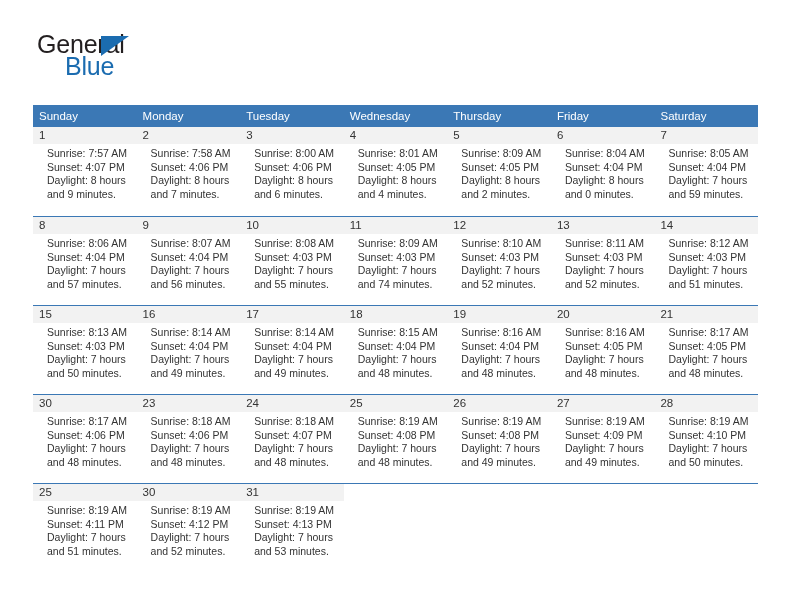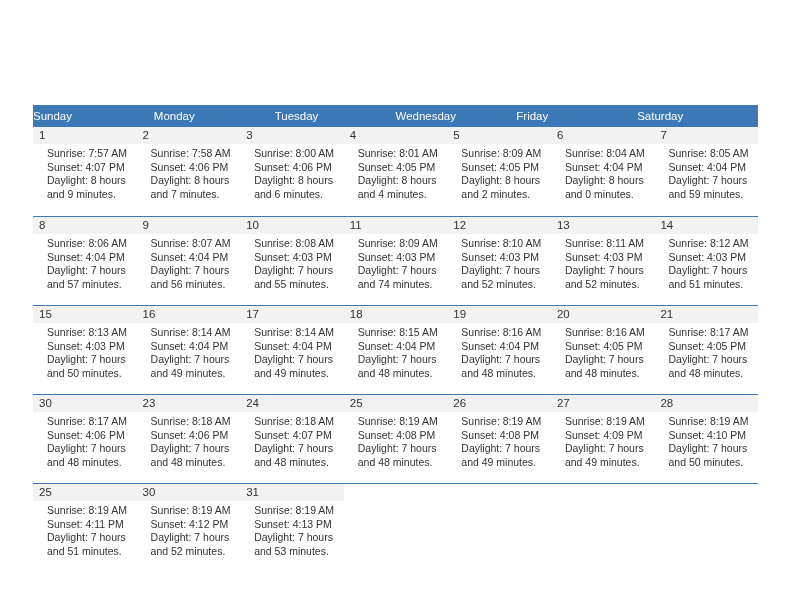--- a/index.html
+++ b/index.html
@@ -94,20 +94,21 @@
   .weekday-row {
     display: flex;
     background: #3b78b5;
     height: 22px;
   }
   .weekday {
     flex: 1 1 0;
     color: #ffffff;
     font-size: 11.5px;
     line-height: 22px;
+    padding-left: 6px;
     box-sizing: border-box;
     overflow: hidden;
     white-space: nowrap;
   }
   .week-row {
     display: flex;
     border-top: 1px solid #3b78b5;
     height: 89px;
     box-sizing: border-box;
   }
@@ -145,30 +146,36 @@
     white-space: nowrap;
   }
 </style>
 </head>
 <body>
 
 <div class="page">
 
   <div class="header">
 
+    <div class="logo">
+      <span class="logo-general">General</span>
+      <span class="logo-triangle"></span>
+      <span class="logo-blue">Blue</span>
+    </div>
 
 
   </div>
 
   <div class="calendar">
     <div class="weekday-row" id="weekday-row">
         <div class="weekday">Sunday</div>
         <div class="weekday">Monday</div>
         <div class="weekday">Tuesday</div>
         <div class="weekday">Wednesday</div>
+        <div class="weekday">Thursday</div>
         <div class="weekday">Friday</div>
         <div class="weekday">Saturday</div>
       </div>
     <div id="weeks-container">
         <div class="week-row">
           <div class="day-cell">
             <div class="day-number-band">1</div>
             <div class="day-body">
               <div class="day-line">Sunrise: 7:57 AM</div>
               <div class="day-line">Sunset: 4:07 PM</div>

